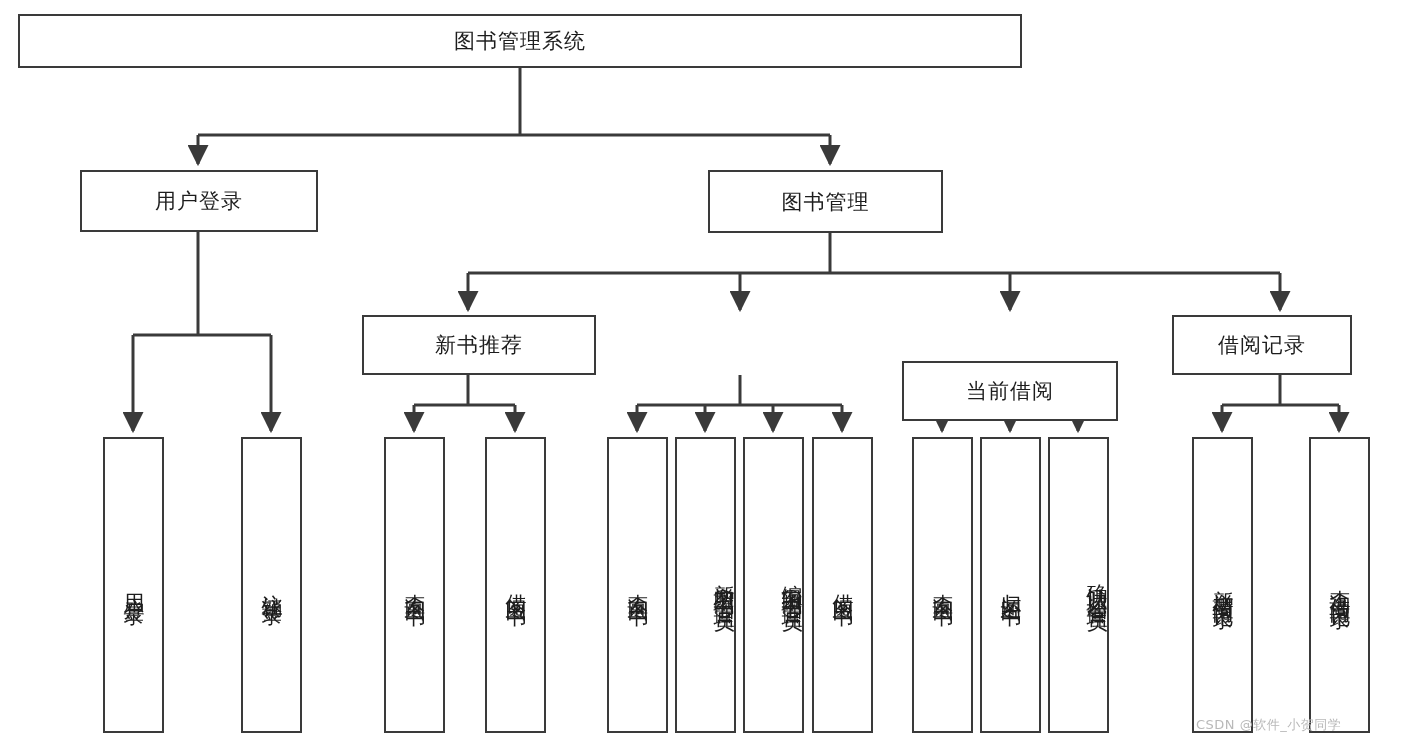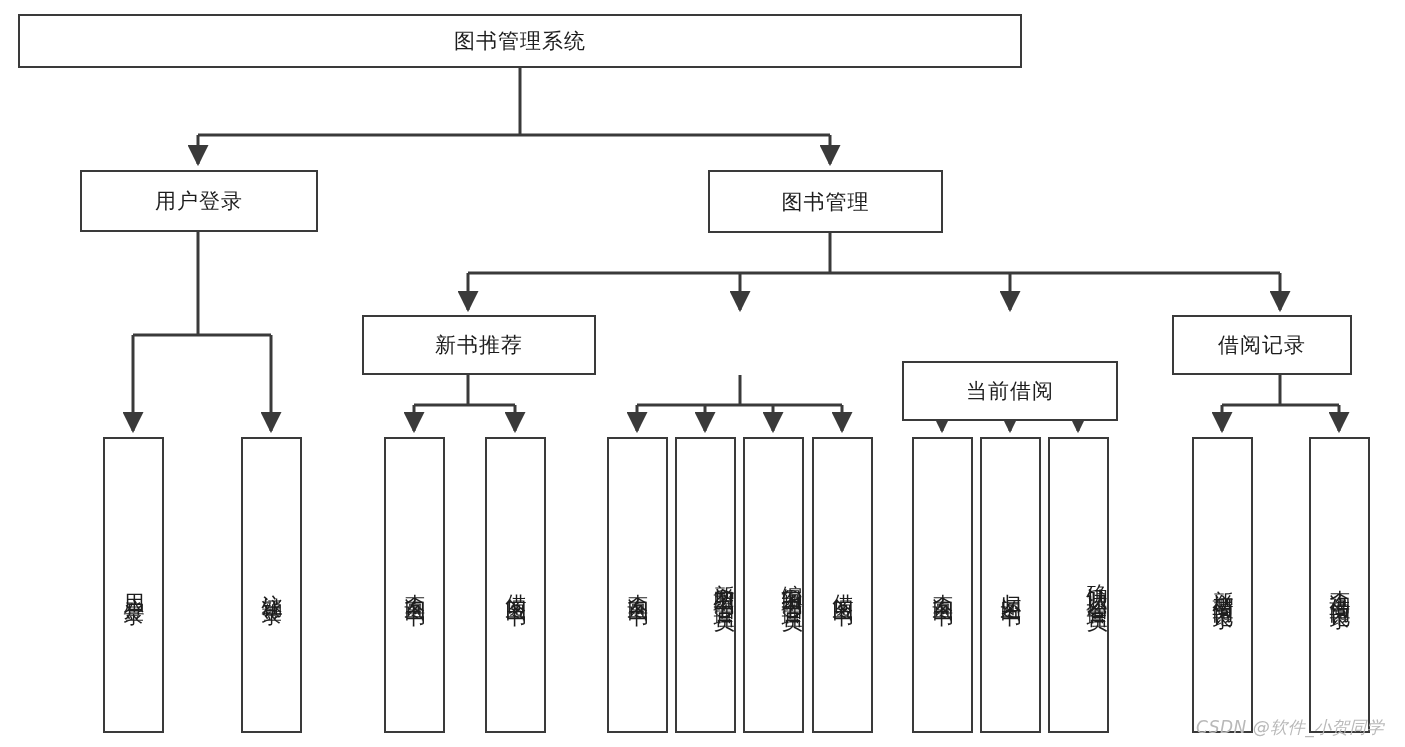--- a/index.html
+++ b/index.html
@@ -53,25 +53,24 @@
     text-align: center;
   }
   .node-v.vt-top {
     align-items: flex-start;
   }
   .node-v.vt-mid {
     align-items: center;
   }
   .watermark {
     position: absolute;
-    font-size: 17px;
+    font-size: 13px;
     color: #b9b9b9;
     white-space: nowrap;
     letter-spacing: 0.5px;
-    font-style: italic;
   }
 </style>
 </head>
 <body>
 
 <div id="diagram-root">
 
   <svg id="diagram-svg" viewBox="0 0 1405 747" xmlns="http://www.w3.org/2000/svg">
     <defs>
       <marker id="arrow" viewBox="0 0 10 10" refX="9" refY="5" markerWidth="7" markerHeight="7" orient="auto-start-reverse">

